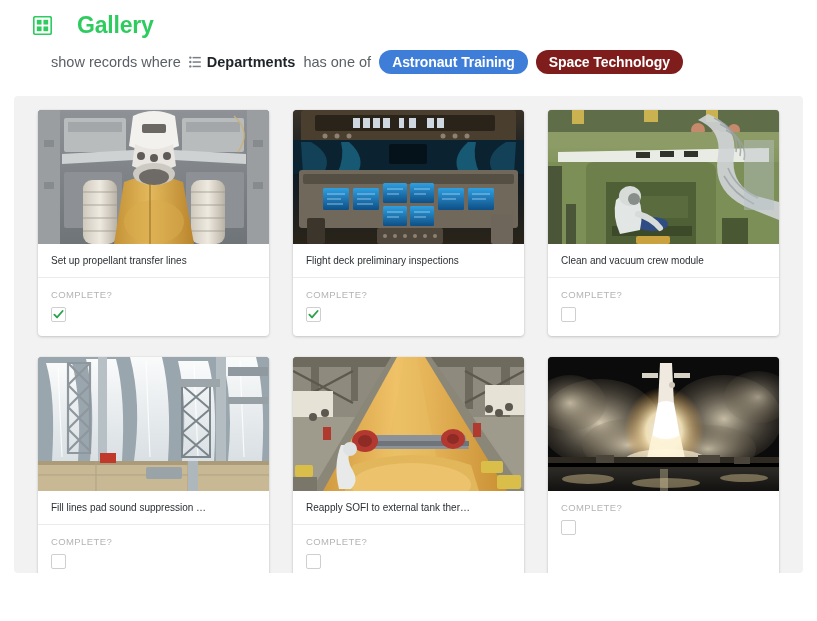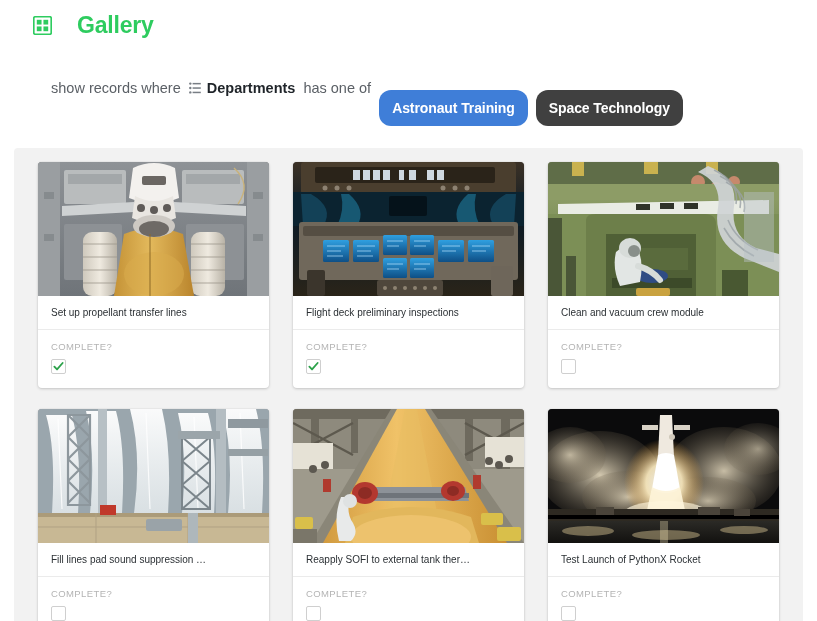--- a/index.html
+++ b/index.html
@@ -61,32 +61,31 @@
     color: #6b7177;
   }
   .field-name {
     font-weight: bold;
     color: #1f2429;
     font-size: 14.5px;
   }
   .pill {
     display: inline-flex;
     align-items: center;
-    height: 36px;
+    height: 24px;
     padding: 0 13px;
     border-radius: 12px;
     color: #ffffff;
     font-size: 14px;
     font-weight: bold;
     white-space: nowrap;
     letter-spacing: -0.1px;
-    margin-top: 40px;
   }
   .pill.blue   { background: #3f7ed8; }
-  .pill.purple { background: #404040; }
+  .pill.purple { background: #7f1d1d; }
 
   
   .gallery {
     margin: 22px 14px 0 14px;
     background: #f2f2f2;
     border-radius: 4px;
     padding: 14px 0 16px 0;
     height: 477px;
     box-sizing: border-box;
     overflow: hidden;
@@ -603,21 +602,20 @@
           </g>
           <rect x="0" y="112" width="231" height="22" fill="url(#g6water)"></rect>
           <g fill="#c8b689" opacity="0.5">
             <ellipse cx="40" cy="122" rx="26" ry="5"></ellipse>
             <ellipse cx="118" cy="126" rx="34" ry="5"></ellipse>
             <ellipse cx="196" cy="121" rx="24" ry="4"></ellipse>
           </g>
           <rect x="112" y="112" width="8" height="22" fill="#e8d9ae" opacity="0.35"></rect>
         </svg>
       </div>
-      <div class="card-title">Test Launch of PythonX Rocket</div>
       <div class="card-field">
         <div class="field-label">COMPLETE?</div>
         <div class="checkbox unchecked">
           <svg width="11" height="11" viewBox="0 0 12 12">
               <path d="M1.5 6.2 L4.4 9.2 L10.5 2.2" stroke="#2ca24a" stroke-width="2" fill="none" stroke-linecap="round" stroke-linejoin="round"></path>
             </svg>
         </div>
       </div>
     </div>
   </div>

